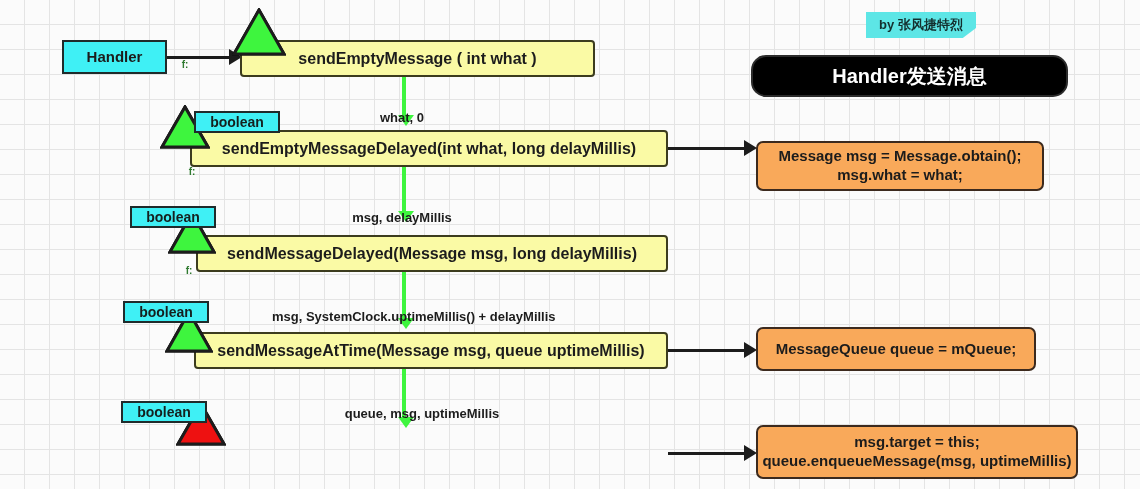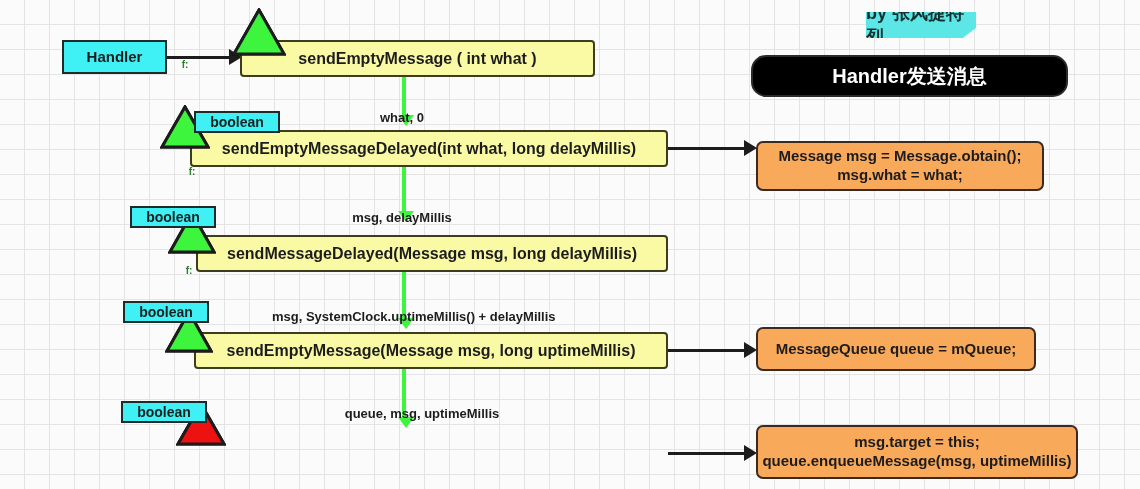--- a/index.html
+++ b/index.html
@@ -115,21 +115,21 @@
     background:transparent;
     margin-top:16px;
   }
 
   
   #watermark{
     position:absolute;
     display:flex;align-items:center;justify-content:center;
     background:#5de6e6;
     color:#14302f;
-    font-size:18px;font-weight:bold;
+    font-size:13px;font-weight:bold;
     z-index:7;
     clip-path:polygon(0 0, 100% 0, 100% 62%, 88% 100%, 0 100%);
   }
 </style>
 </head>
 <body>
 
 <div id="canvas">
 
   <div id="watermark" style="left:866px;top:12px;width:110px;height:26px;">by 张风捷特烈</div>
@@ -192,21 +192,21 @@
   <div class="edgelabel" style="left:272px;top:293px;width:260px;">msg, SystemClock.uptimeMillis() + delayMillis</div>
 
   <div class="tri" style="left:165px;top:310px;">
     <div class="tshape">
       <svg width="48" height="43" viewBox="0 0 48 43">
         <polygon points="24,2 46,41 2,41" fill="#3ef53e" stroke="#1c1c1c" stroke-width="3"></polygon>
       </svg>
     </div>
     <div class="flabel" style="width:48px;height:43px;">f:</div>
   </div>
-  <div class="node yellow" style="left:194px;top:332px;width:474px;height:37px;">sendEmptyMessage(Message msg, long uptimeMillis)</div>
+  <div class="node yellow" style="left:194px;top:332px;width:474px;height:37px;">sendMessageAtTime(Message msg, queue uptimeMillis)</div>
   <div class="chip" style="left:121px;top:360px;width:86px;height:22px;">boolean</div>
 
   <div class="hline" style="left:668px;top:349px;width:76px;"></div>
   <div class="harrow" style="left:744px;top:342px;"></div>
   <div class="node orange" style="left:756px;top:327px;width:280px;height:44px;">MessageQueue queue = mQueue;</div>
 
   <div class="vline" style="left:402px;top:369px;height:48px;"></div>
   <div class="varrow" style="left:398px;top:417px;"></div>
   <div class="edgelabel" style="left:332px;top:390px;width:180px;">queue, msg, uptimeMillis</div>
 

